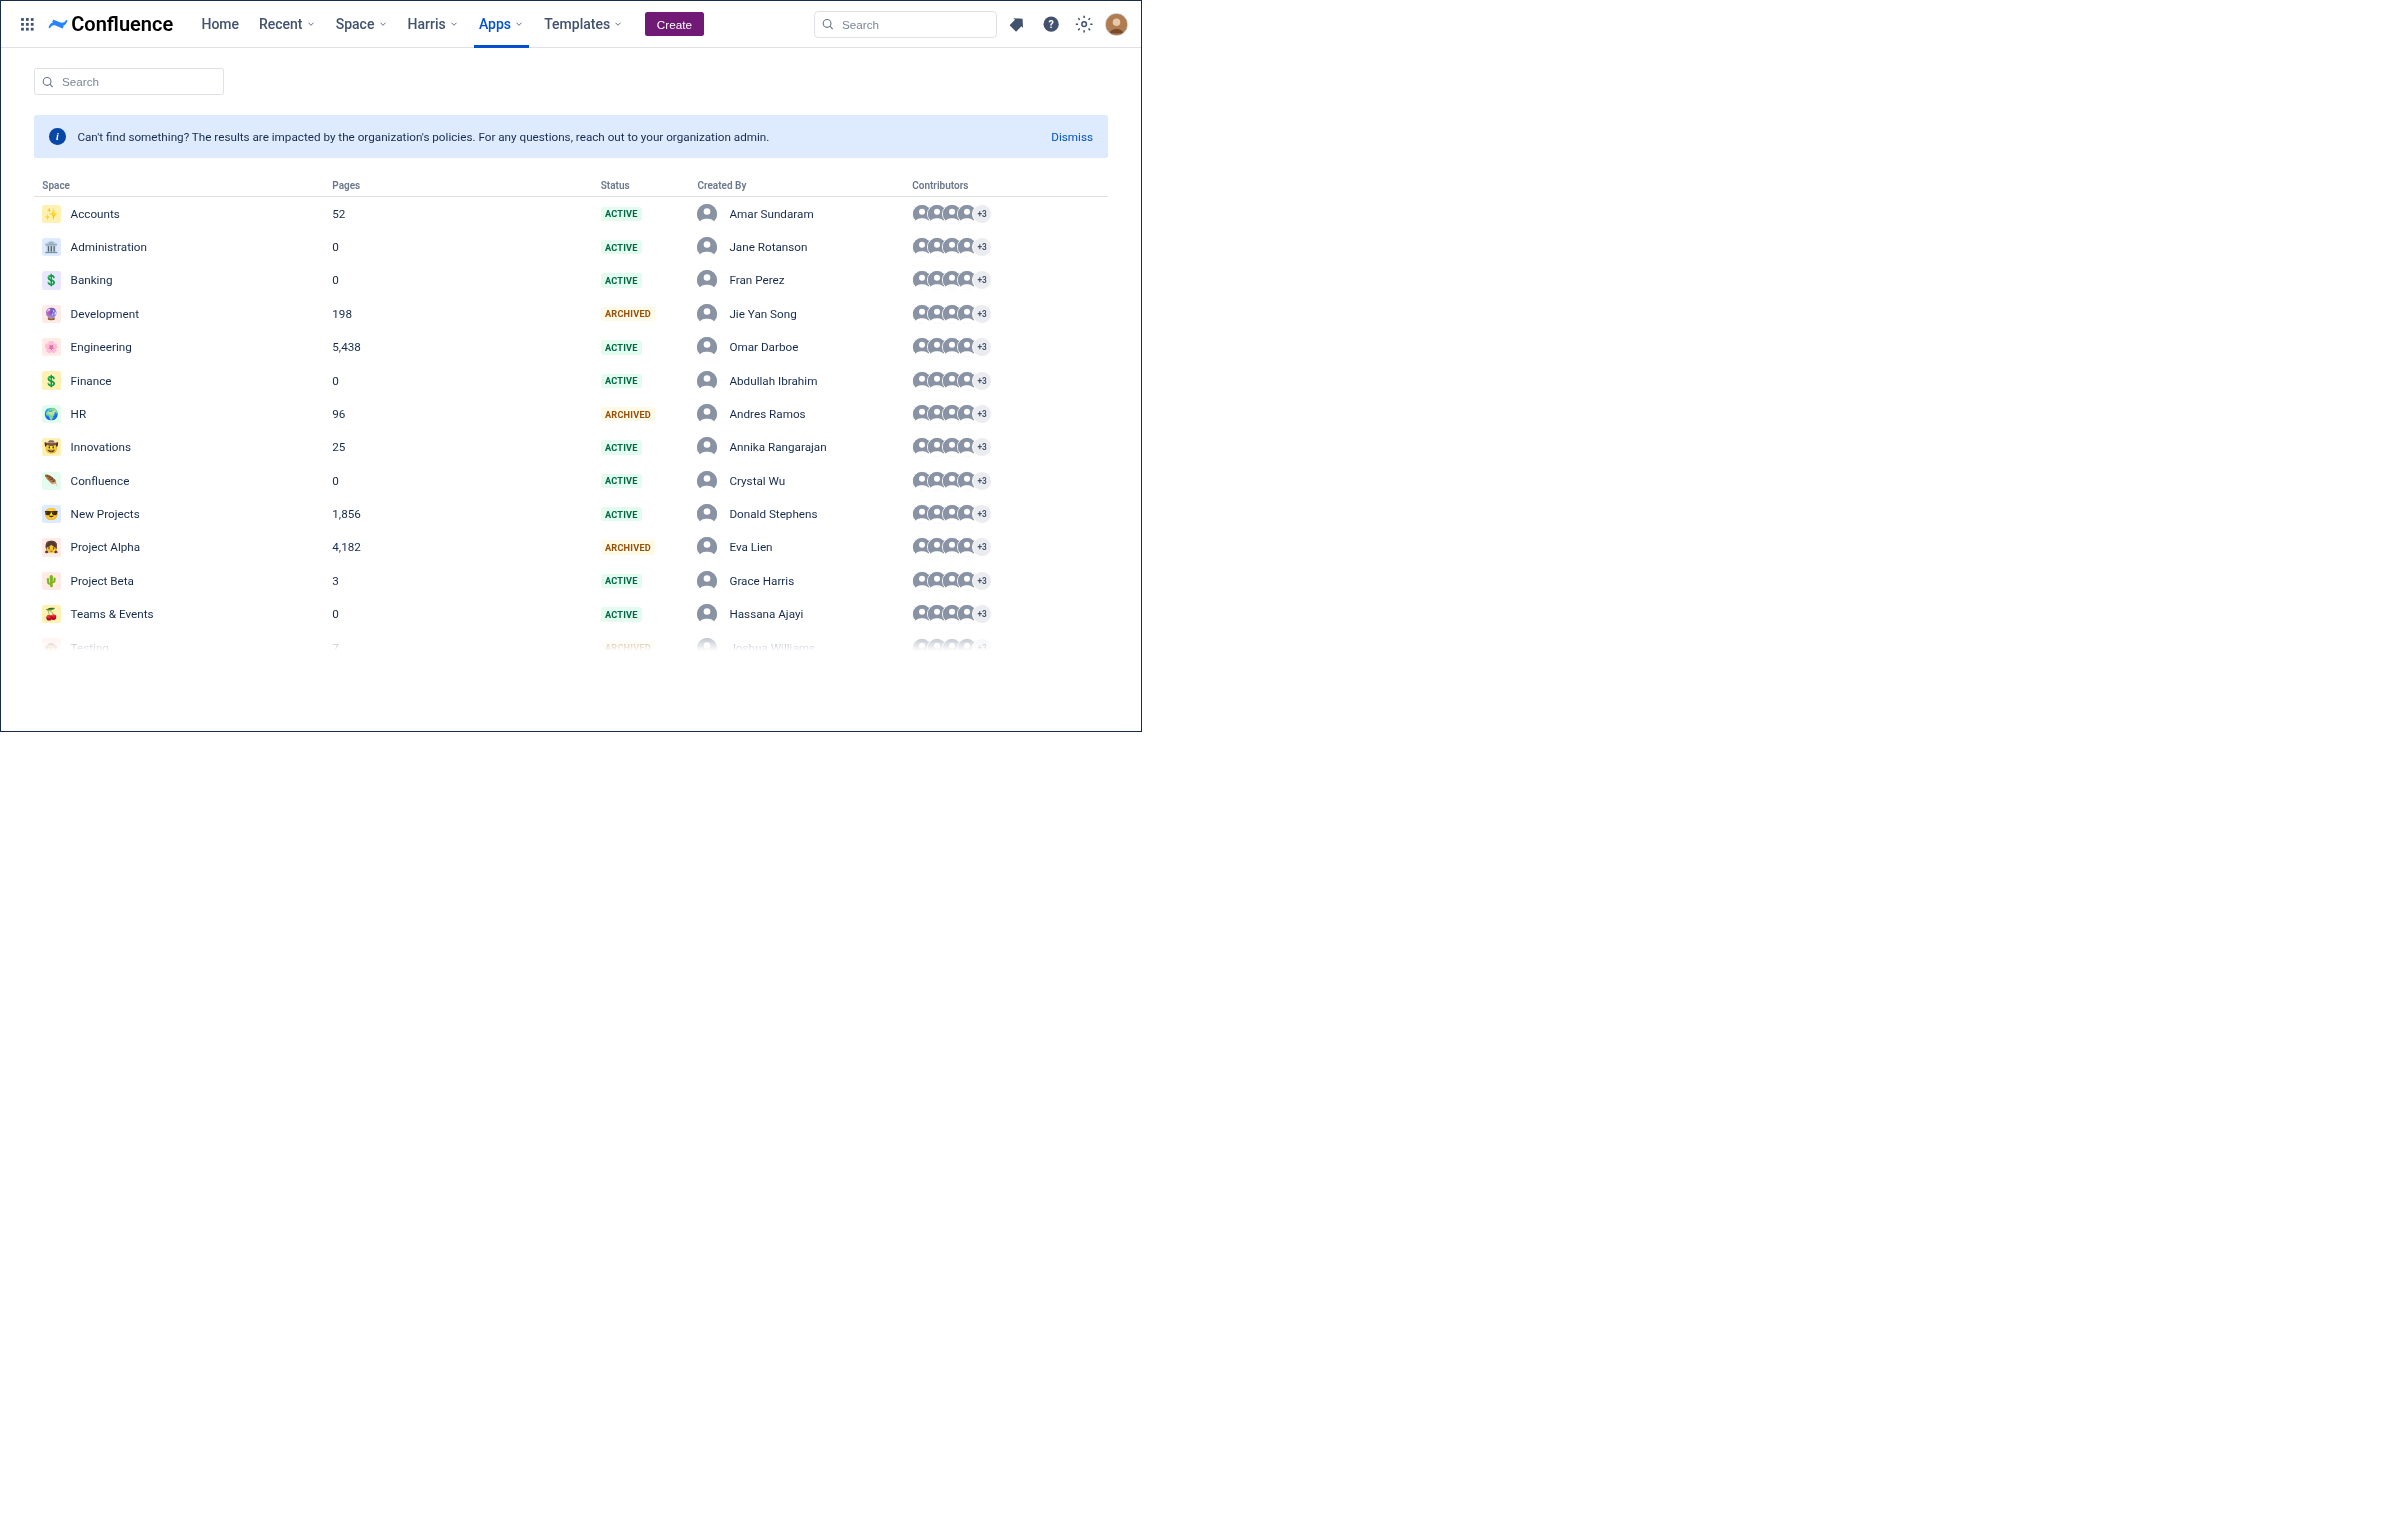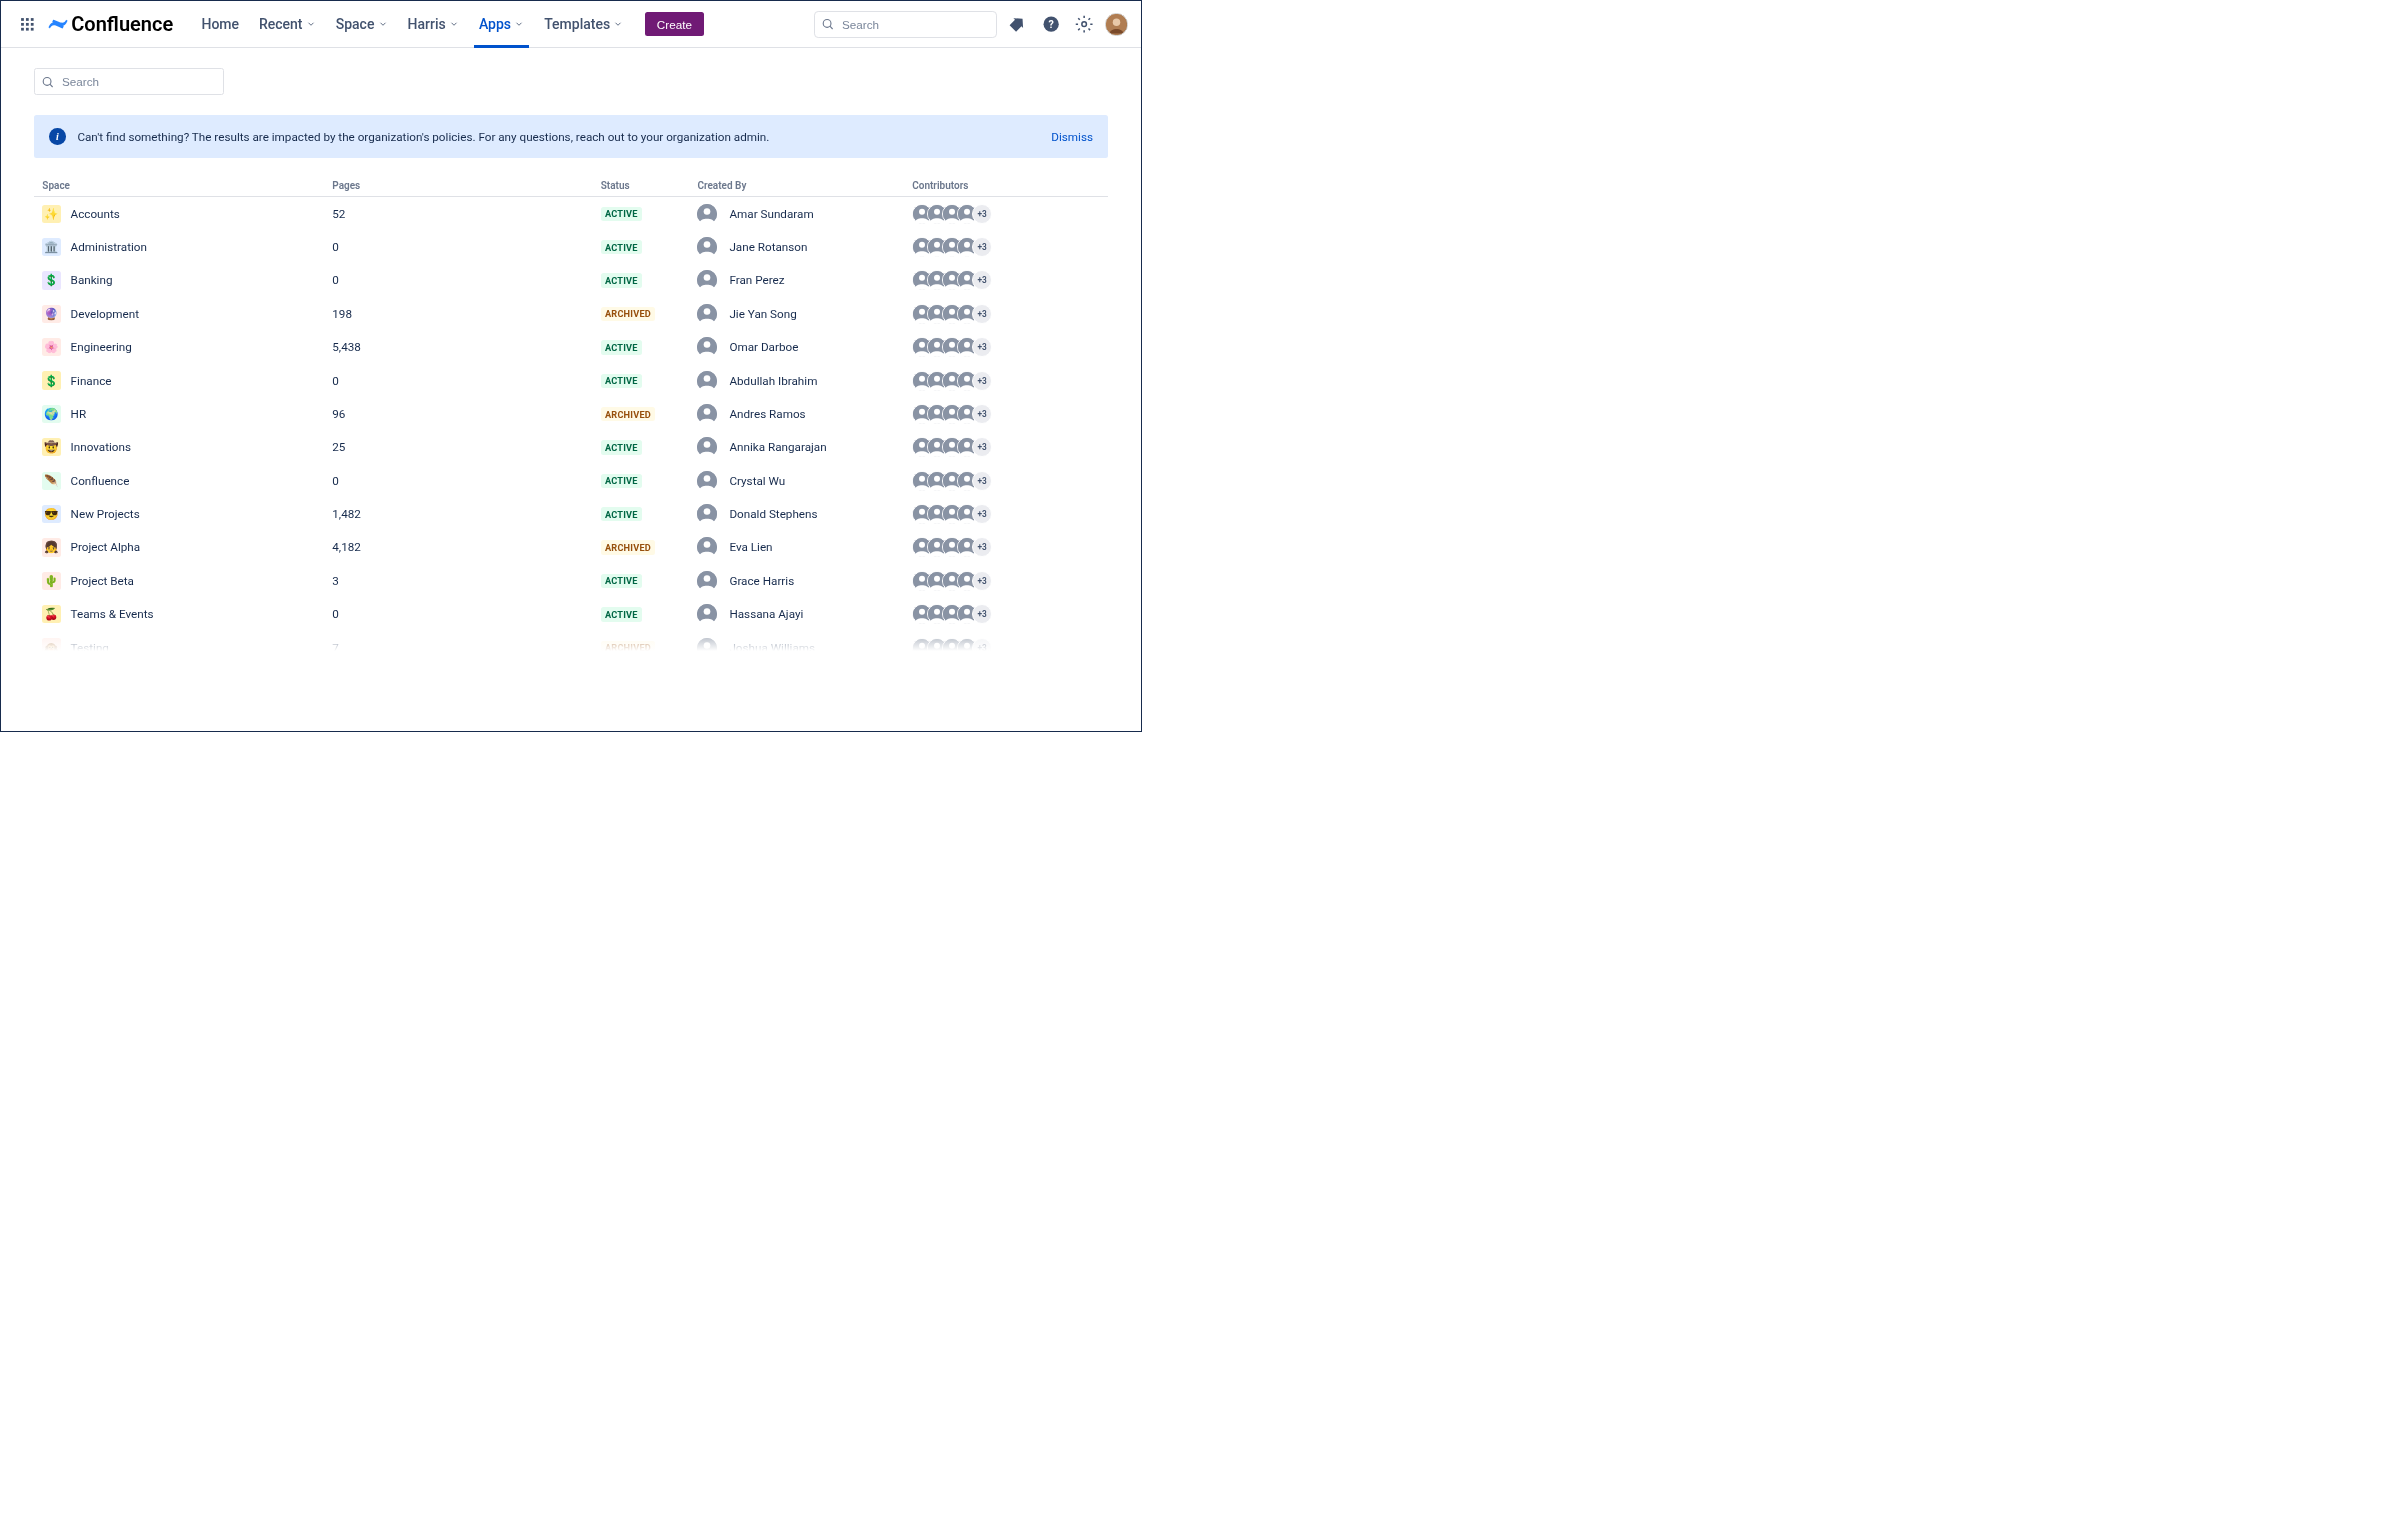--- a/index.html
+++ b/index.html
@@ -935,21 +935,21 @@
               </div>
             </td>
           </tr>
           <tr>
             <td>
               <div class="space-cell">
                 <div class="space-icon" style="background:#DEEBFF">😎</div>
                 <span>New Projects</span>
               </div>
             </td>
-            <td>1,482</td>
+            <td>1,856</td>
             <td><span class="status-badge status-ACTIVE">ACTIVE</span></td>
             <td>
               <div class="creator-cell">
                 <div class="person-avatar">
                   <svg viewBox="0 0 24 24">
                     <circle cx="12" cy="12" r="12" fill="#8993A4"></circle>
                     <circle cx="12" cy="9" r="4" fill="#fff"></circle>
                     <path d="M3 23 C3 16, 21 16, 21 23 L21 24 L3 24 Z" fill="#fff"></path>
                   </svg>
                 </div>

